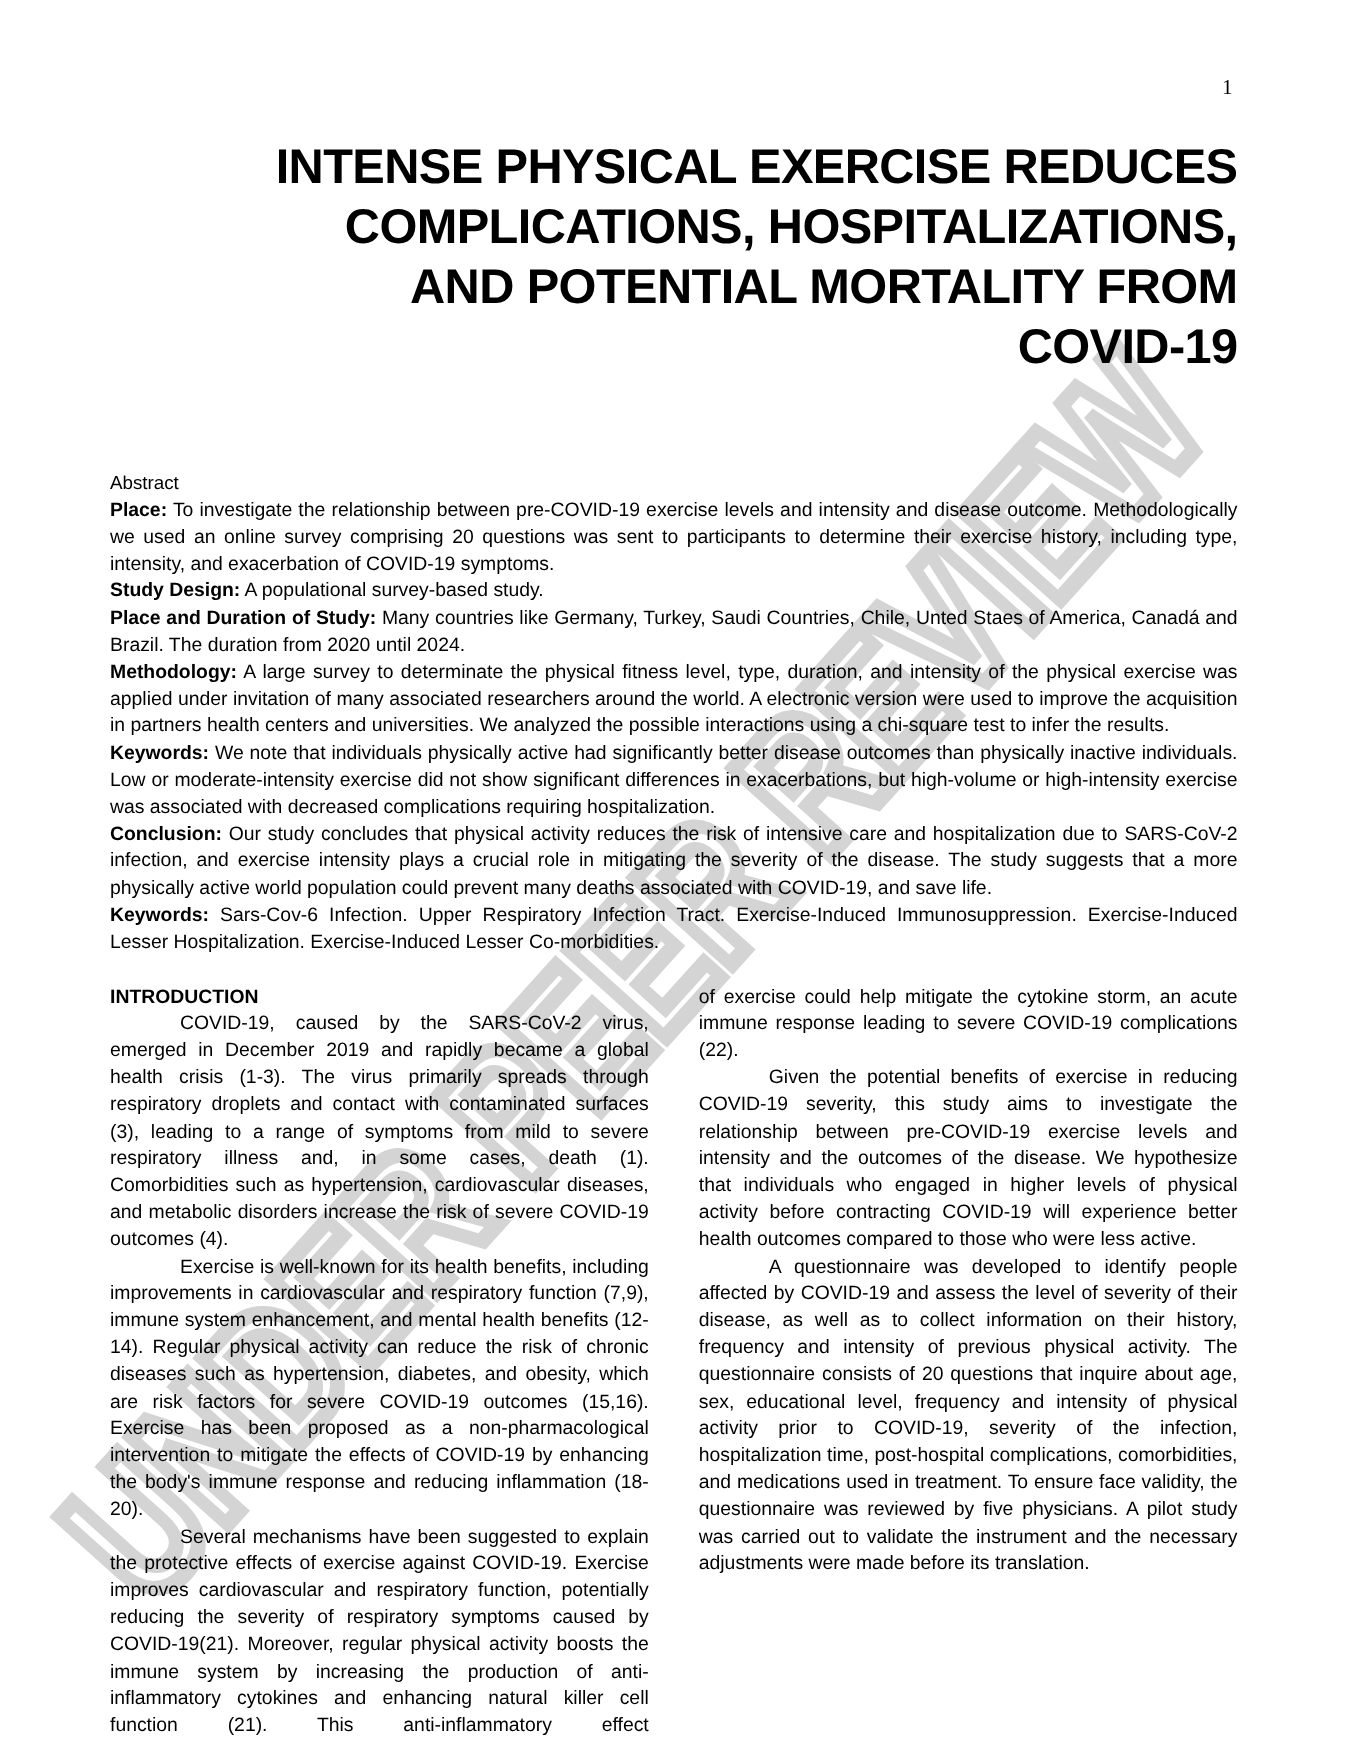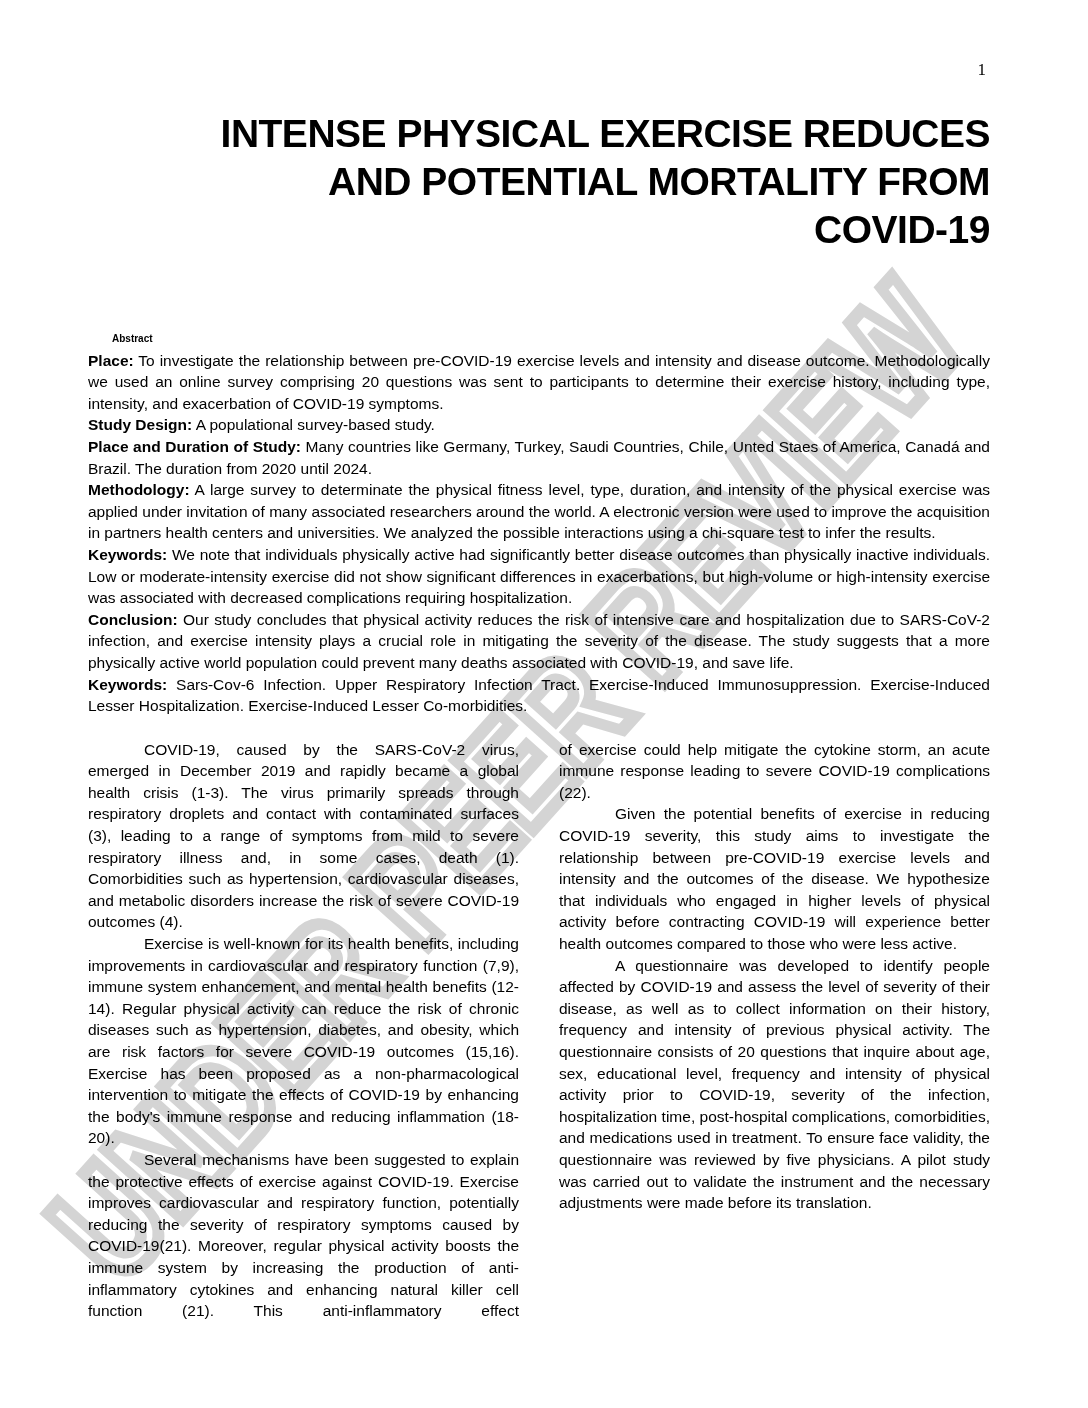--- a/index.html
+++ b/index.html
@@ -50,24 +50,23 @@
     line-height: 21.6px;
     text-align: justify;
   }
   .abstract {
     margin-top: 74px;
   }
   .abstract p {
     margin: 0;
   }
   .abstract-heading {
-    font-weight: bold;
-    font-size: 10px;
+    font-weight: normal;
+    font-size: 15px;
     line-height: 21.6px;
-    margin-left: 24px;
   }
   .columns {
     display: flex;
     gap: 40px;
     margin-top: 22px;
   }
   .col {
     flex: 1;
     min-width: 0;
   }
@@ -98,38 +97,40 @@
   <svg class="watermark" width="1088" height="1408" viewBox="0 0 1088 1408" aria-hidden="true">
     <text transform="translate(515,790) rotate(-48)" text-anchor="middle" dominant-baseline="middle" fill="none" stroke-width="13" font-family="Liberation Sans, sans-serif" font-weight="bold" font-size="150" textLength="1270" lengthAdjust="spacingAndGlyphs" stroke="#d4d4d4">UNDER PEER REVIEW</text>
   </svg>
 
   <div class="page-number">1</div>
 
   <div class="content">
 
     <h1 class="title">
       <div>INTENSE PHYSICAL EXERCISE REDUCES</div>
+      <div>COMPLICATIONS, HOSPITALIZATIONS,</div>
       <div>AND POTENTIAL MORTALITY FROM</div>
       <div>COVID-19</div>
     </h1>
 
     <section class="abstract">
       <div class="abstract-heading">Abstract</div>
       <p><strong>Place:</strong><span> To investigate the relationship between pre-COVID-19 exercise levels and intensity and disease outcome. Methodologically we used an online survey comprising 20 questions was sent to participants to determine their exercise history, including type, intensity, and exacerbation of COVID-19 symptoms.</span></p>
       <p><strong>Study Design:</strong><span> A populational survey-based study.</span></p>
       <p><strong>Place and Duration of Study:</strong><span> Many countries like Germany, Turkey, Saudi Countries, Chile, Unted Staes of America, Canadá and Brazil. The duration from 2020 until 2024.</span></p>
       <p><strong>Methodology:</strong><span> A large survey to determinate the physical fitness level, type, duration, and intensity of the physical exercise was applied under invitation of many associated researchers around the world. A electronic version were used to improve the acquisition in partners health centers and universities. We analyzed the possible interactions using a chi-square test to infer the results.</span></p>
       <p><strong>Keywords:</strong><span> We note that individuals physically active had significantly better disease outcomes than physically inactive individuals. Low or moderate-intensity exercise did not show significant differences in exacerbations, but high-volume or high-intensity exercise was associated with decreased complications requiring hospitalization.</span></p>
       <p><strong>Conclusion:</strong><span> Our study concludes that physical activity reduces the risk of intensive care and hospitalization due to SARS-CoV-2 infection, and exercise intensity plays a crucial role in mitigating the severity of the disease. The study suggests that a more physically active world population could prevent many deaths associated with COVID-19, and save life.</span></p>
       <p><strong>Keywords:</strong><span> Sars-Cov-6 Infection. Upper Respiratory Infection Tract. Exercise-Induced Immunosuppression. Exercise-Induced Lesser Hospitalization. Exercise-Induced Lesser Co-morbidities.</span></p>
     </section>
 
     <div class="columns">
 
       <div class="col">
+        <div class="sec-heading">INTRODUCTION</div>
         <p class="indent">COVID-19, caused by the SARS-CoV-2 virus, emerged in December 2019 and rapidly became a global health crisis (1-3). The virus primarily spreads through respiratory droplets and contact with contaminated surfaces (3), leading to a range of symptoms from mild to severe respiratory illness and, in some cases, death (1). Comorbidities such as hypertension, cardiovascular diseases, and metabolic disorders increase the risk of severe COVID-19 outcomes (4).</p>
         <p class="indent">Exercise is well-known for its health benefits, including improvements in cardiovascular and respiratory function (7,9), immune system enhancement, and mental health benefits (12-14). Regular physical activity can reduce the risk of chronic diseases such as hypertension, diabetes, and obesity, which are risk factors for severe COVID-19 outcomes (15,16). Exercise has been proposed as a non-pharmacological intervention to mitigate the effects of COVID-19 by enhancing the body's immune response and reducing inflammation (18-20).</p>
         <p class="indent justify-last">Several mechanisms have been suggested to explain the protective effects of exercise against COVID-19. Exercise improves cardiovascular and respiratory function, potentially reducing the severity of respiratory symptoms caused by COVID-19(21). Moreover, regular physical activity boosts the immune system by increasing the production of anti-inflammatory cytokines and enhancing natural killer cell function (21). This anti-inflammatory effect</p>
       </div>
 
       <div class="col">
         <p>of exercise could help mitigate the cytokine storm, an acute immune response leading to severe COVID-19 complications (22).</p>
         <p class="indent">Given the potential benefits of exercise in reducing COVID-19 severity, this study aims to investigate the relationship between pre-COVID-19 exercise levels and intensity and the outcomes of the disease. We hypothesize that individuals who engaged in higher levels of physical activity before contracting COVID-19 will experience better health outcomes compared to those who were less active.</p>
         <p class="indent">A questionnaire was developed to identify people affected by COVID-19 and assess the level of severity of their disease, as well as to collect information on their history, frequency and intensity of previous physical activity. The questionnaire consists of 20 questions that inquire about age, sex, educational level, frequency and intensity of physical activity prior to COVID-19, severity of the infection, hospitalization time, post-hospital complications, comorbidities, and medications used in treatment. To ensure face validity, the questionnaire was reviewed by five physicians. A pilot study was carried out to validate the instrument and the necessary adjustments were made before its translation.</p>
       </div>

